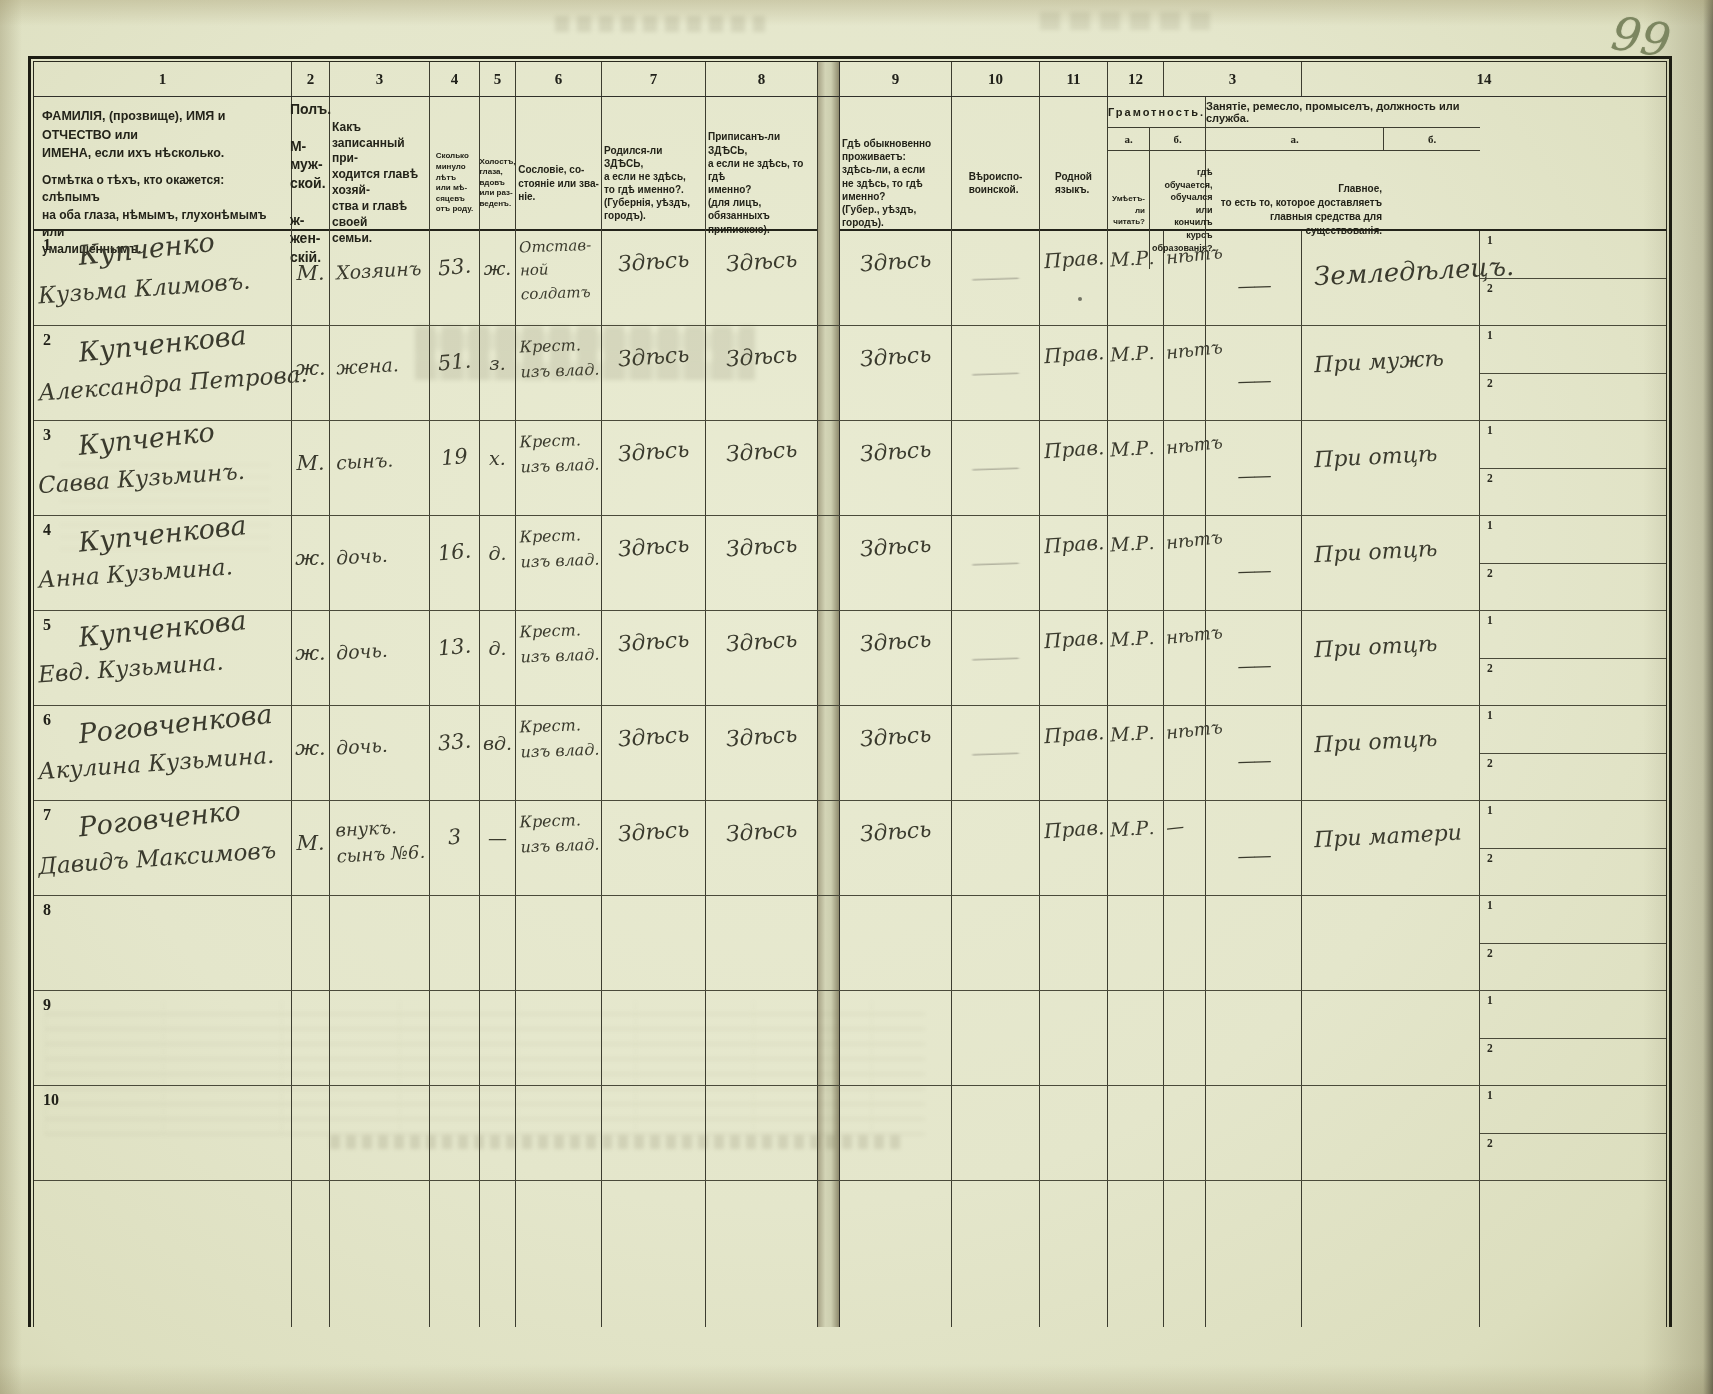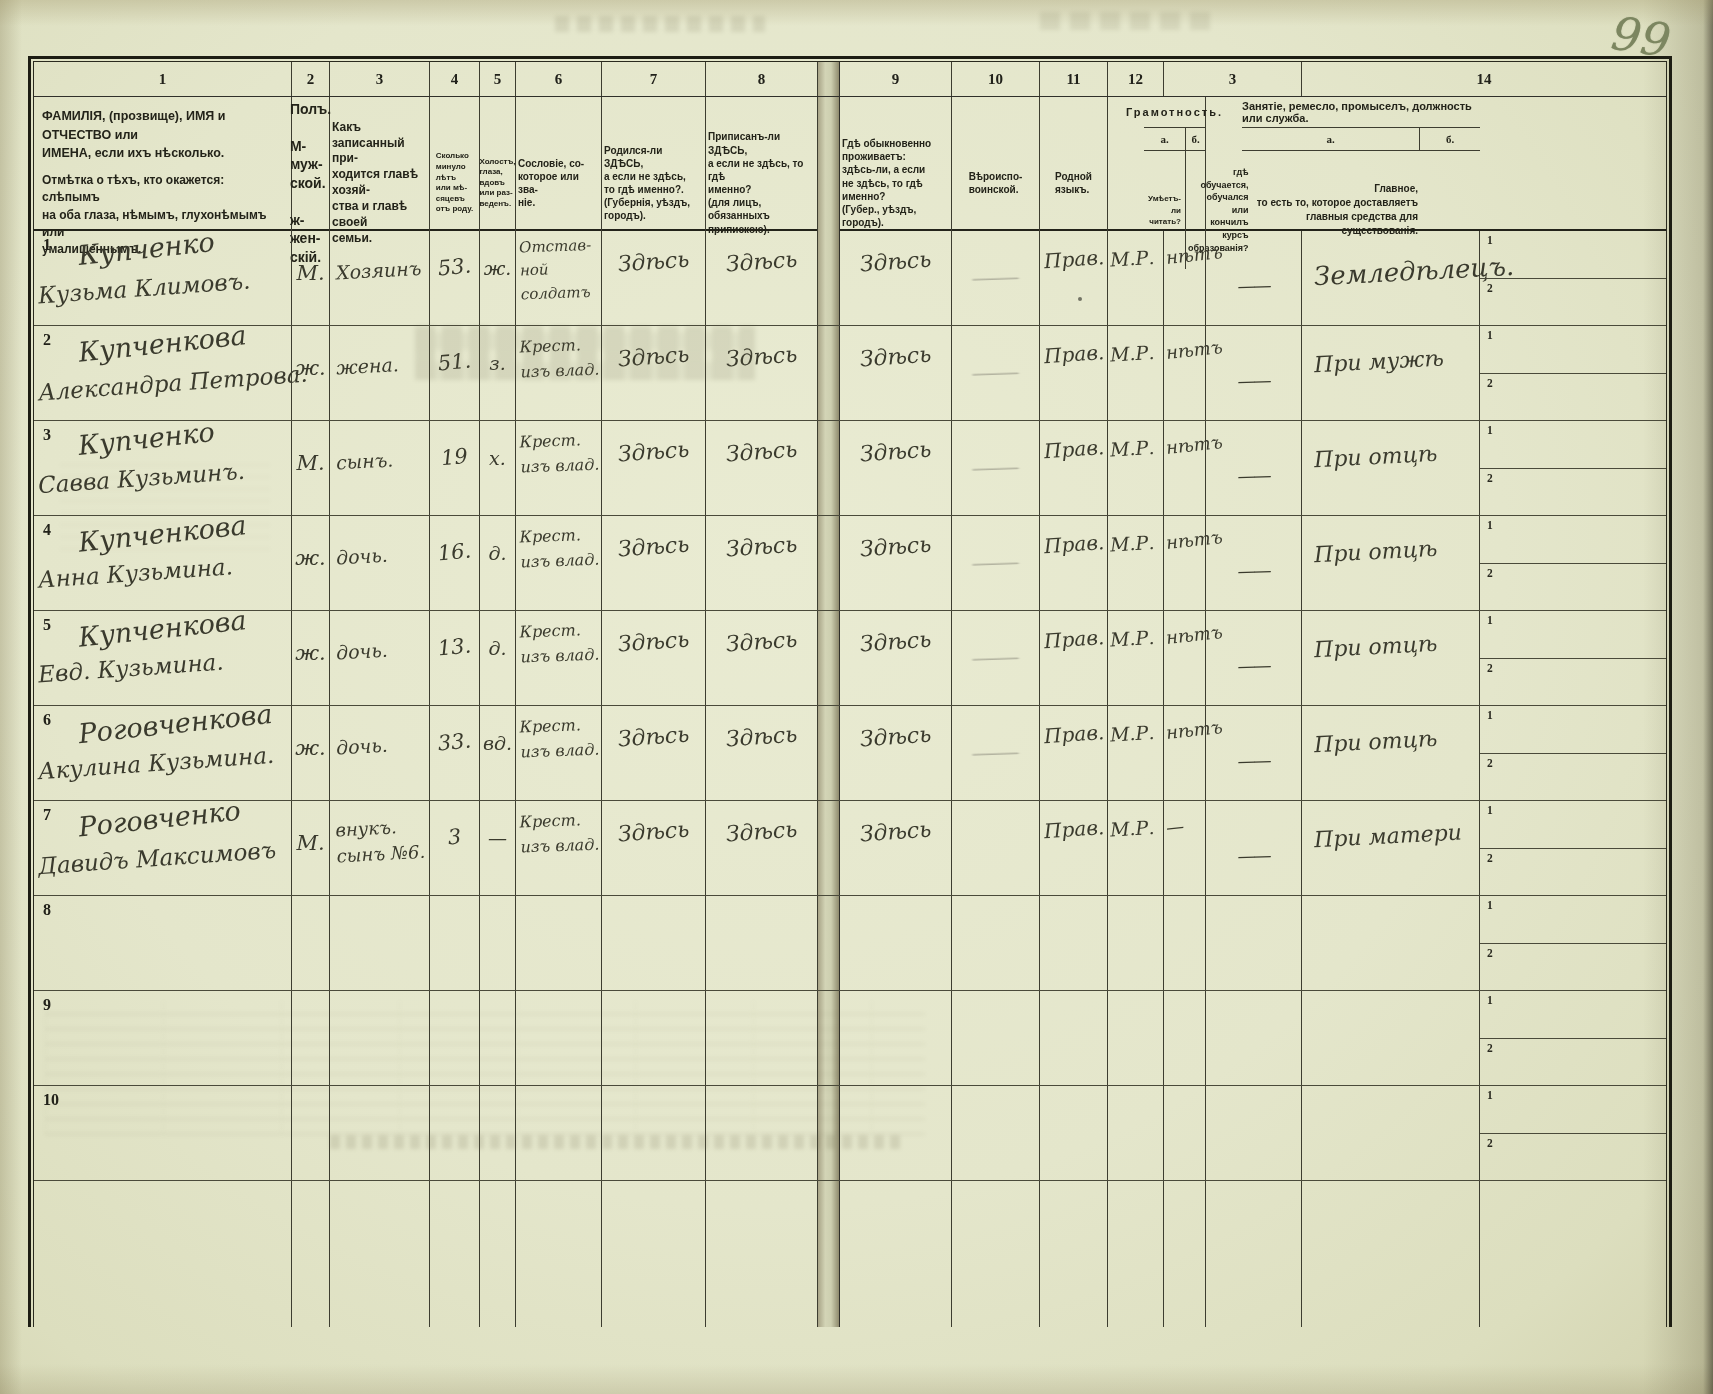--- a/index.html
+++ b/index.html
@@ -55,21 +55,21 @@
   .span2{grid-column:span 2;}
   
   .num-cell{display:flex;align-items:center;justify-content:center;
     font-family:"Liberation Serif",serif;font-weight:bold;font-size:15px;color:#21211a;}
   .hdr{display:flex;align-items:center;justify-content:center;text-align:left;
     font-weight:bold;white-space:pre-line;padding:3px 2px;line-height:1.32;color:#232319;}
   .hdr-name{flex-direction:column;font-size:12.5px;line-height:1.45;padding:6px 8px;}
   .hdr-name .p2{margin-top:10px;font-size:12px;}
   .f8{font-size:8px;} .f85{font-size:14px;} .f9{font-size:9px;} .f10{font-size:10px;} .f105{font-size:12px;}
   
-  .hsplit{display:flex;flex-direction:column;font-weight:bold;color:#232319;margin-left:36px;}
+  .hsplit{display:flex;flex-direction:column;font-weight:bold;color:#232319;}
   .hs-title{height:30px;display:flex;align-items:center;justify-content:center;
     border-bottom:1px solid #3d3d30;font-size:11px;letter-spacing:2px;}
   .hs-title.tight{letter-spacing:0;}
   .hs-ab{display:grid;height:22px;border-bottom:1px solid #3d3d30;font-size:11px;
     font-family:"Liberation Serif",serif;}
   .hs-ab div{display:flex;align-items:center;justify-content:center;border-right:1px solid #3d3d30;}
   .hs-ab div:last-child{border-right:none;}
   .hs-body{flex:1;display:grid;}
   .cols13{grid-template-columns:42px 1fr;}
   .cols14{grid-template-columns:178px 1fr;}
@@ -167,21 +167,21 @@
 лѣтъ
 или мѣ-
 сяцевъ
 отъ роду.</div>
         <div class="c hdr f8">Холостъ,
 глаза,
 вдовъ
 или раз-
 веденъ.</div>
         <div class="c hdr f10">Сословіе, со-
-которое или зва-
+стояніе или зва-
 ніе.</div>
         <div class="c hdr f10">Родился-ли ЗДѢСЬ,
 а если не здѣсь,
 то гдѣ именно?.
 (Губернія, уѣздъ, городъ).</div>
         <div class="c hdr f10">Приписанъ-ли ЗДѢСЬ,
 а если не здѣсь, то гдѣ
 именно?
 (для лицъ, обязанныхъ
 припискою).</div>

